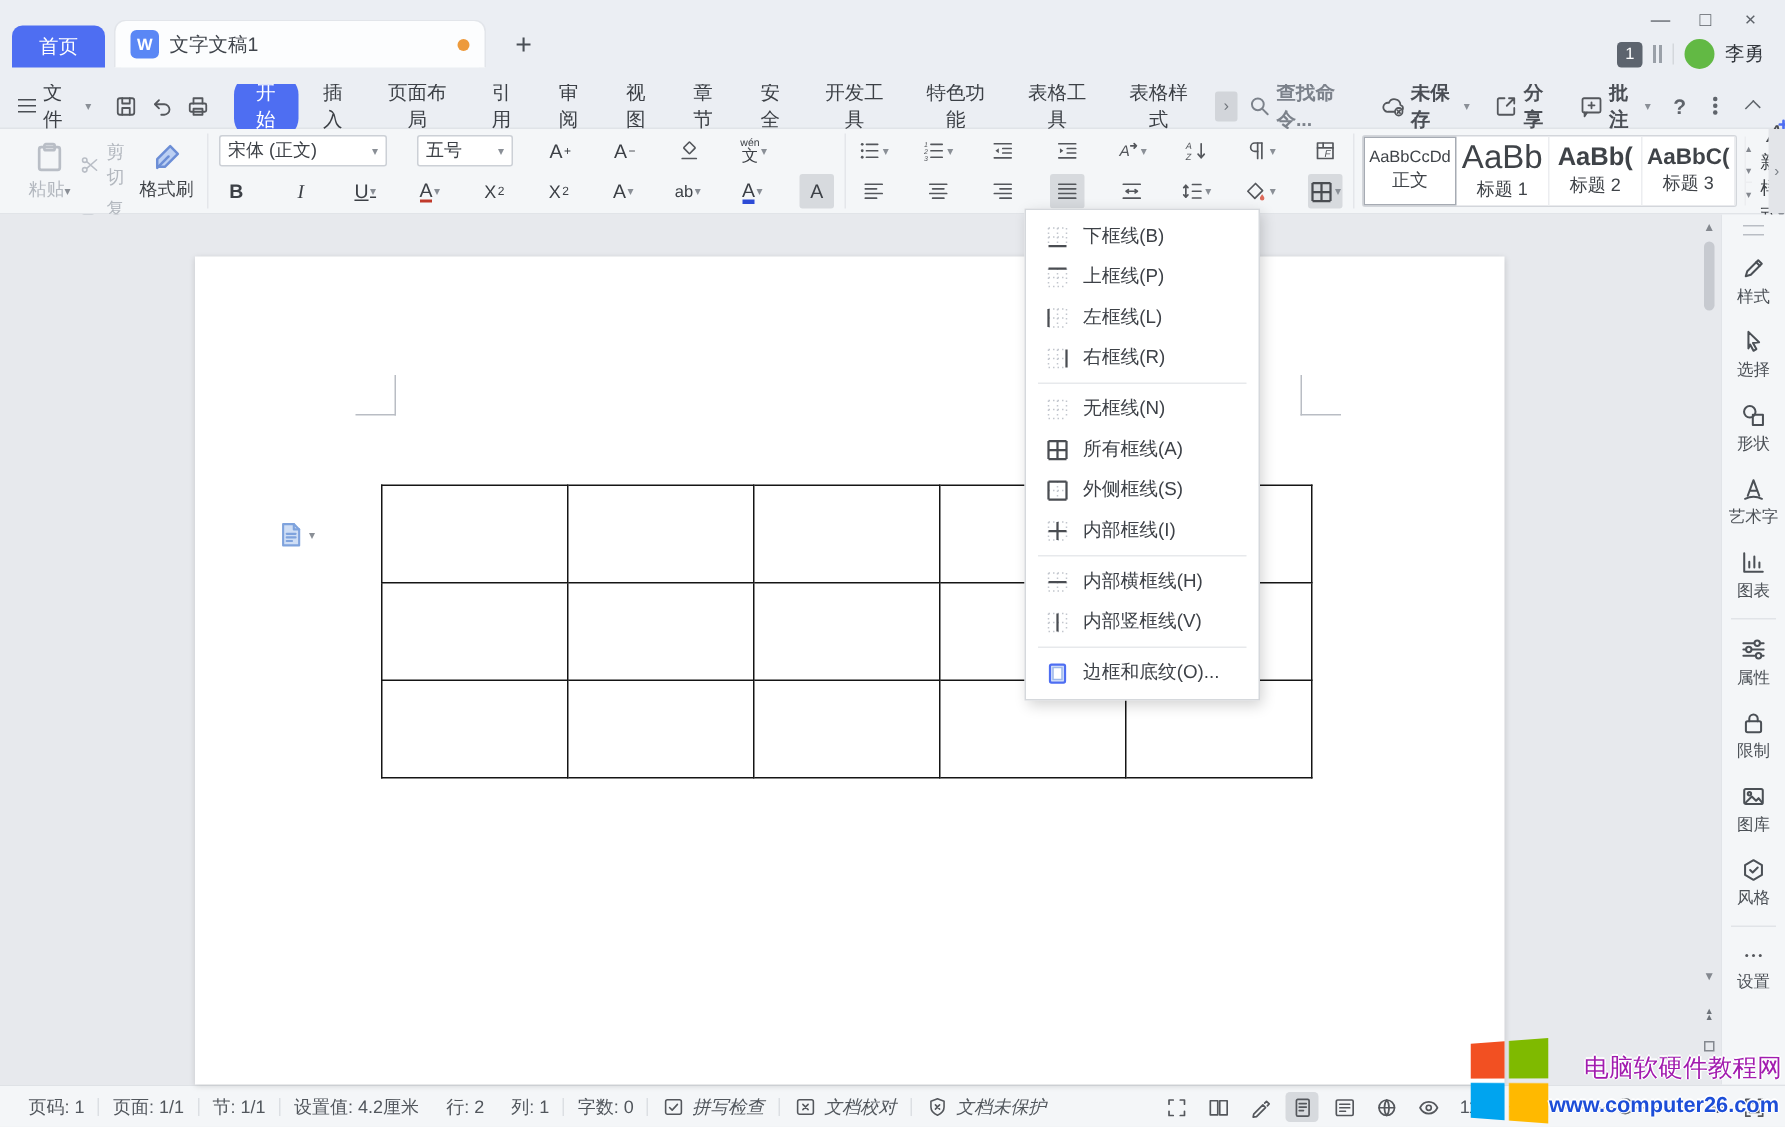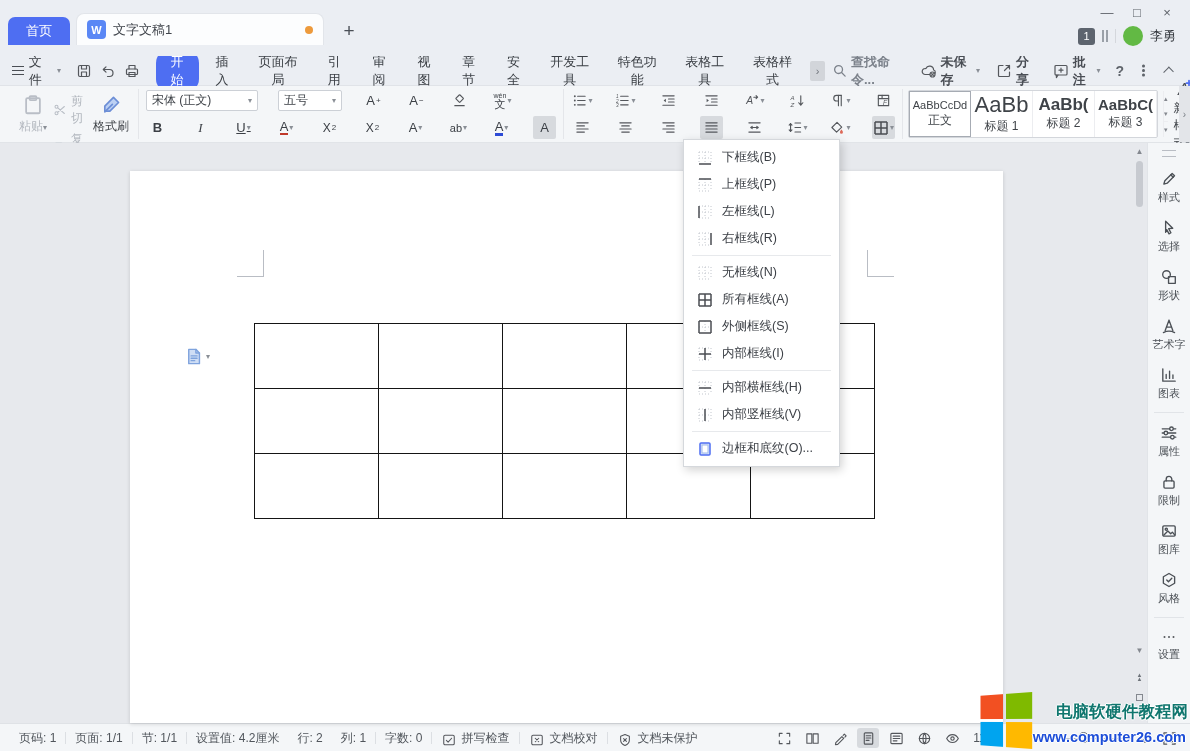--- a/index.html
+++ b/index.html
@@ -104,35 +104,35 @@
   .sidebar{width:43px;background:#f4f6f8;border-left:1px solid #e1e4e8;display:flex;flex-direction:column;align-items:center;
            padding-top:4px;box-sizing:border-box;}
   .sb-handle{width:14px;height:5px;border-top:1.6px solid #b9bdc4;border-bottom:1.6px solid #b9bdc4;margin:3px 0 6px;}
   .sb-item{display:flex;flex-direction:column;align-items:center;gap:2px;margin:7px 0;font-size:11px;color:#4b5056;}
   .sb-sep{width:30px;height:1px;background:#e1e4e8;margin:4px 0;}
   
   .statusbar{height:29px;background:#f4f6f8;border-top:1px solid #dfe2e6;display:flex;align-items:center;
              font-size:12px;color:#51565c;padding:0 10px;box-sizing:border-box;}
   .seg{padding:0 9px;white-space:nowrap;}
   .segdiv{width:1px;height:12px;background:#dcdfe3;}
-  .check{display:flex;align-items:flex-end;gap:5px;padding:0 10px;}
+  .check{display:flex;align-items:center;gap:5px;padding:0 10px;font-style:italic;}
   .sb-right{margin-left:auto;display:flex;align-items:center;gap:6px;}
   .viewic{width:22px;height:20px;display:flex;align-items:center;justify-content:center;border-radius:3px;}
   .viewic.sel{background:#d7dade;}
   .zoomlbl{display:flex;align-items:center;gap:3px;margin:0 4px;}
   .zslider{position:relative;width:92px;height:14px;}
   .zslider .track{position:absolute;left:0;right:0;top:6.5px;height:1px;background:#a9adb3;}
   .zslider .knob{position:absolute;left:38px;top:1px;width:11px;height:11px;border:1.5px solid #6a6f76;border-radius:50%;background:#f4f6f8;box-sizing:border-box;}
   .pm{font-size:15px;color:#5a5f66;width:14px;text-align:center;}
   
   .watermark{position:absolute;right:0;bottom:0;width:214px;height:66px;z-index:60;}
   .wm-logo{position:absolute;left:2px;bottom:4px;display:grid;grid-template-columns:25px 25px;grid-template-rows:25px 25px;
            gap:3px;transform:perspective(90px) rotateY(-14deg);}
   .wm-sq{display:block;}
-  .wm-site{position:absolute;right:2px;bottom:28px;font-size:16.5px;font-weight:bold;color:#0f766e;white-space:nowrap;
+  .wm-site{position:absolute;right:2px;bottom:28px;font-size:16.5px;font-weight:normal;color:#a21caf;white-space:nowrap;
            text-shadow:-1px 0 #fff,1px 0 #fff,0 -1px #fff,0 1px #fff;padding-left:40px;}
   .wm-url{position:absolute;right:4px;bottom:6px;font-size:14.5px;font-weight:bold;color:#1d4ed8;white-space:nowrap;
           text-shadow:-1px 0 #fff,1px 0 #fff,0 -1px #fff,0 1px #fff;}
 </style>
 </head>
 <body>
 
 <div class="app">
 
   <div class="titlebar">

